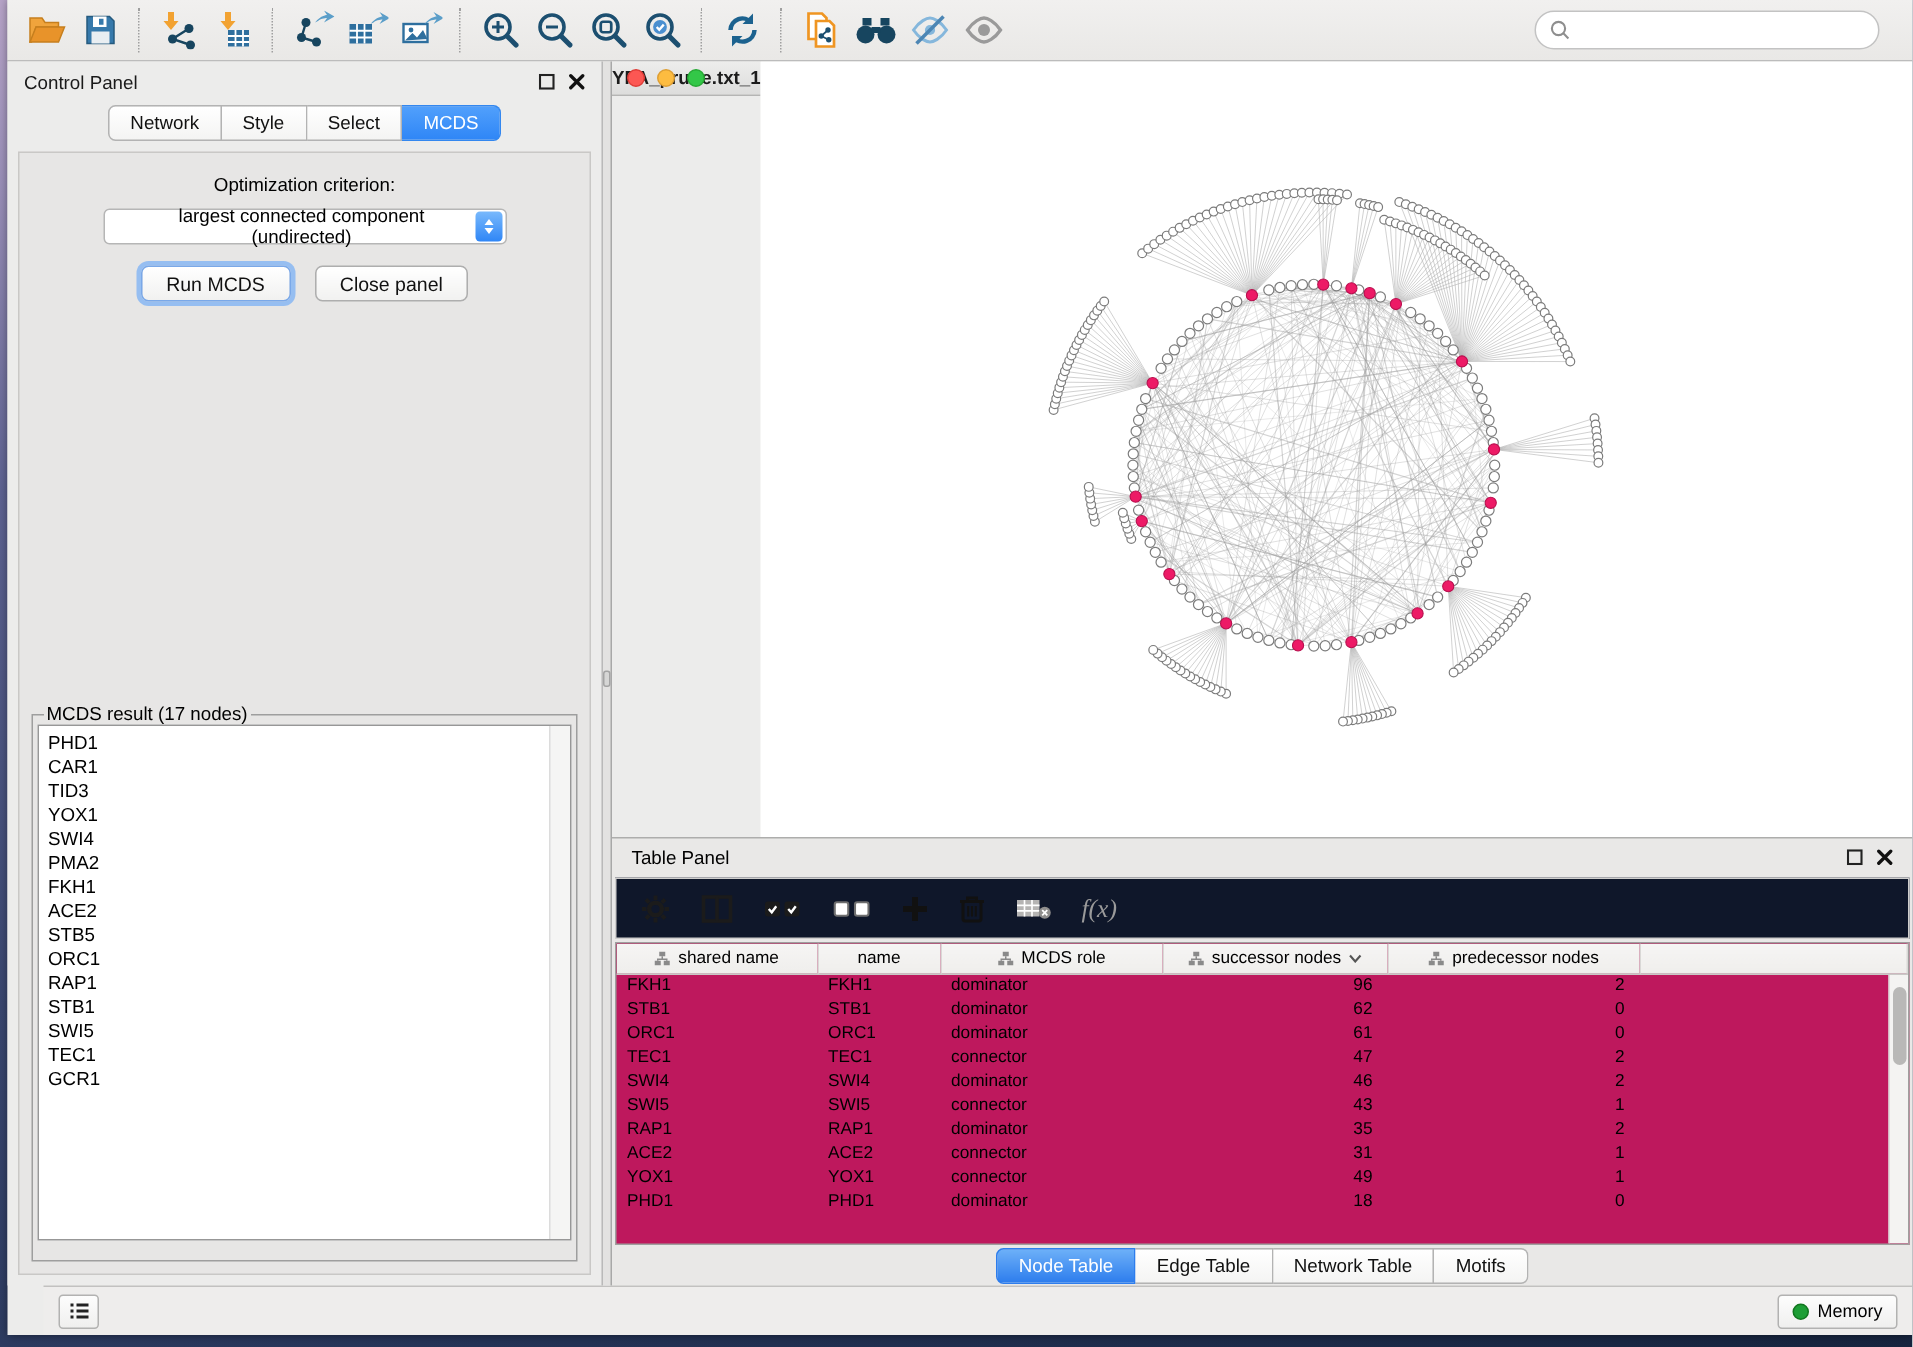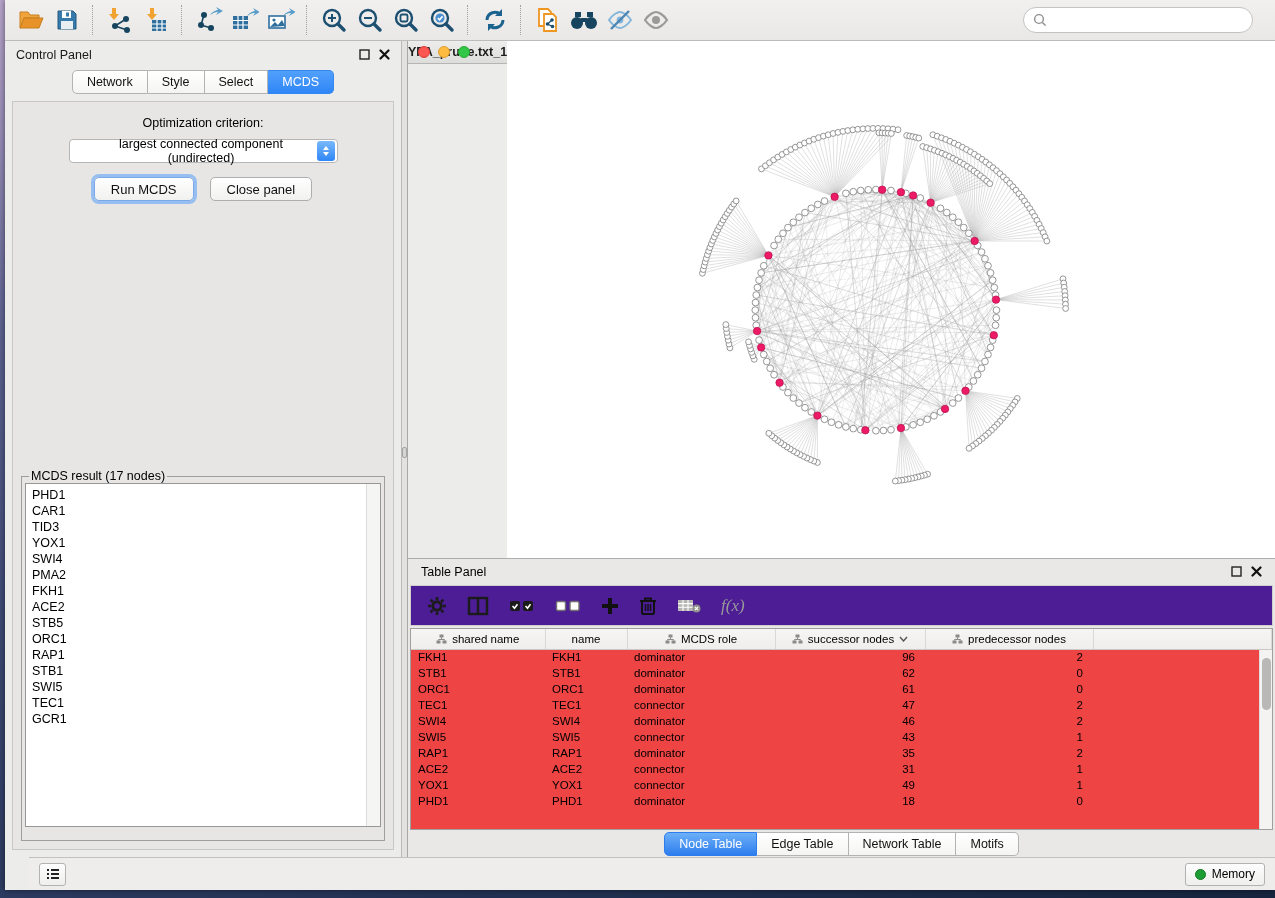--- a/index.html
+++ b/index.html
@@ -73,25 +73,25 @@
   .light { width:12px; height:12px; border-radius:50%; }
   .light.red { background:#fc5753; border:1px solid #df3d38; }
   .light.yel { background:#fdbc40; border:1px solid #de9f34; }
   .light.grn { background:#33c748; border:1px solid #27aa35; }
   .net-canvas { flex:1; background:#fff; position:relative; }
   .net-canvas svg { position:absolute; inset:0; }
 
   
   .tp { flex:1; background:#e9e8e7; display:flex; flex-direction:column; border-top:1px solid #adadac; min-height:0; }
   .tp-head { height:25px; flex:0 0 25px; display:flex; align-items:center; padding:4px 13px; font-size:12.5px; }
-  .tp-toolbar { height:41px; flex:0 0 41px; margin:1px 2px 0; background:#4c1d95;
+  .tp-toolbar { height:41px; flex:0 0 41px; margin:1px 2px 0; background:#0f172a;
     border:1px solid #cfcecd; display:flex; align-items:center; gap:20px; padding:0 16px; }
   .tpi { display:flex; align-items:center; justify-content:center; }
   .fx { font-family:"Liberation Serif",serif; font-style:italic; font-size:17px; color:#9a9a9a; }
-  .tablewrap { flex:1; margin:2px 2px 0; background:#ef4444; border:1px solid #9f9f9e; position:relative; overflow:hidden; }
+  .tablewrap { flex:1; margin:2px 2px 0; background:#be185d; border:1px solid #9f9f9e; position:relative; overflow:hidden; }
   table.node { width:100%; border-collapse:collapse; font-size:11.5px; table-layout:fixed; }
   table.node th { height:20px; background:linear-gradient(#f6f5f4,#efeeec); font-weight:400;
     border-right:1px solid #d9d8d6; border-bottom:1px solid #c9c8c6; padding:0 4px; white-space:nowrap; overflow:hidden; }
   table.node th .hwrap { display:flex; align-items:center; justify-content:center; gap:5px; }
   table.node td { height:16px; padding:0 7px; white-space:nowrap; overflow:hidden; }
   table.node td.num { text-align:right; padding-right:10px; }
   .vtrack { position:absolute; top:21px; right:0; bottom:0; width:13px; background:#f4f3f2; border-left:1px solid #dddddc; }
   .vthumb { position:absolute; top:8px; left:1.5px; width:9px; height:52px; background:#b9b8b7; border-radius:5px; }
   .tp-tabs { height:27px; flex:0 0 27px; display:flex; align-items:center; justify-content:center; }
 

